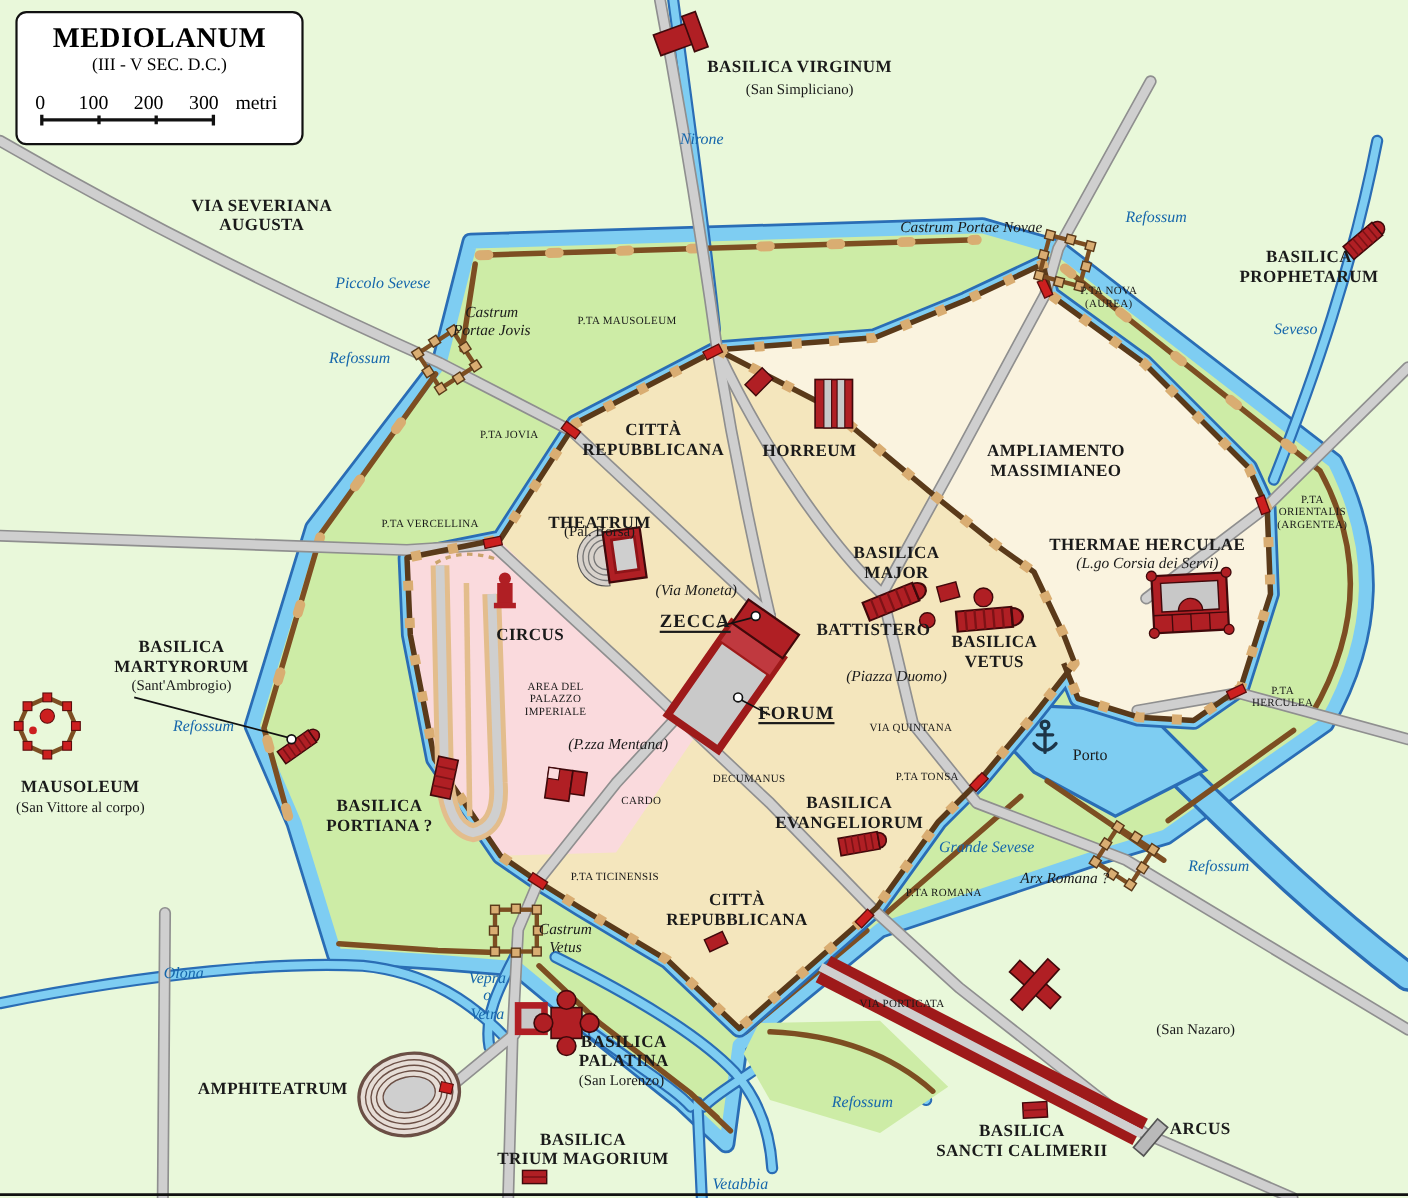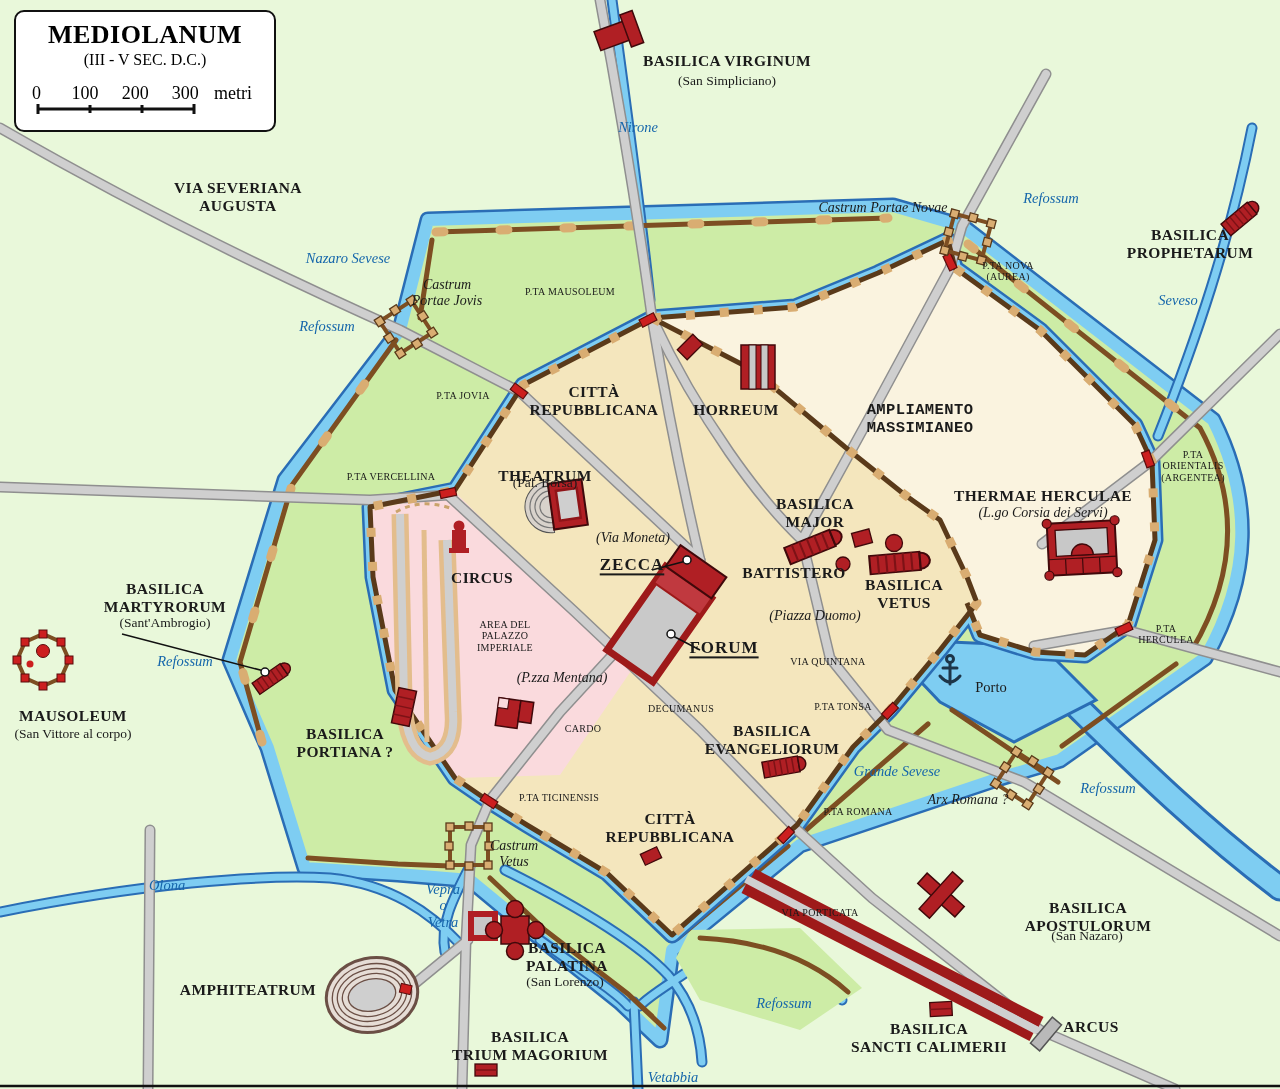--- a/index.html
+++ b/index.html
@@ -308,31 +308,31 @@
       <div class="lbl sub" style="left: 727px; top: 81px;">(San Simpliciano)</div>
       <div class="lbl water" style="left: 638px; top: 127px;">Nirone</div>
       <div class="lbl major" style="left: 238px; top: 196px;">VIA SEVERIANA
 AUGUSTA</div>
       <div class="lbl water" style="left: 1051px; top: 198px;">Refossum</div>
       <div class="lbl italic" style="left: 883px; top: 208px;">Castrum Portae Novae</div>
       <div class="lbl major" style="left: 1190px; top: 243px;">BASILICA
 PROPHETARUM</div>
       <div class="lbl minor" style="left: 1008px; top: 271px;">P.TA NOVA
 (AUREA)</div>
-      <div class="lbl water" style="left: 348px; top: 258px;">Nazaro Sevese</div>
+      <div class="lbl water" style="left: 348px; top: 258px;">Piccolo Sevese</div>
       <div class="lbl minor" style="left: 570px; top: 292px;">P.TA MAUSOLEUM</div>
       <div class="lbl italic" style="left: 447px; top: 293px;">Castrum
 Portae Jovis</div>
       <div class="lbl water" style="left: 1178px; top: 300px;">Seveso</div>
       <div class="lbl water" style="left: 327px; top: 326px;">Refossum</div>
       <div class="lbl minor" style="left: 463px; top: 396px;">P.TA JOVIA</div>
       <div class="lbl major" style="left: 594px; top: 400px;">CITTÀ
 REPUBBLICANA</div>
       <div class="lbl major" style="left: 736px; top: 410px;">HORREUM</div>
-      <div class="lbl major" style="left: 920px; top: 419px; font-family: Liberation Mono, monospace;">AMPLIAMENTO
+      <div class="lbl major" style="left: 960px; top: 419px;">AMPLIAMENTO
 MASSIMIANEO</div>
       <div class="lbl major" style="left: 545px; top: 466px; margin-top: 10px;">THEATRUM</div>
       <div class="lbl sub" style="left: 545px; top: 483px;">(Pal. Borsa)</div>
       <div class="lbl minor" style="left: 391px; top: 477px;">P.TA VERCELLINA</div>
       <div class="lbl minor" style="left: 1193px; top: 466px;">P.TA
 ORIENTALIS
 (ARGENTEA)</div>
       <div class="lbl major" style="left: 815px; top: 512px;">BASILICA
 MAJOR</div>
       <div class="lbl major" style="left: 1043px; top: 496px;">THERMAE HERCULAE</div>
@@ -373,21 +373,20 @@
       <div class="lbl major" style="left: 670px; top: 827px;">CITTÀ
 REPUBBLICANA</div>
       <div class="lbl minor" style="left: 858px; top: 812px;">P.TA ROMANA</div>
       <div class="lbl italic" style="left: 514px; top: 854px;">Castrum
 Vetus</div>
       <div class="lbl water" style="left: 167px; top: 885px;">Olona</div>
       <div class="lbl water" style="left: 443px; top: 906px;">Vepra
 o
 Vetra</div>
       <div class="lbl minor" style="left: 820px; top: 913px;">VIA PORTICATA</div>
-      <div class="lbl major" style="left: 1088px; top: 916px;">BASILICA APOSTULORUM</div>
       <div class="lbl sub" style="left: 1087px; top: 936px;">(San Nazaro)</div>
       <div class="lbl major" style="left: 567px; top: 956px;">BASILICA
 PALATINA</div>
       <div class="lbl sub" style="left: 565px; top: 982px;">(San Lorenzo)</div>
       <div class="lbl major" style="left: 248px; top: 990px;">AMPHITEATRUM</div>
       <div class="lbl water" style="left: 784px; top: 1003px;">Refossum</div>
       <div class="lbl major" style="left: 929px; top: 1037px;">BASILICA
 SANCTI CALIMERII</div>
       <div class="lbl major" style="left: 1091px; top: 1027px;">ARCUS</div>
       <div class="lbl major" style="left: 530px; top: 1045px;">BASILICA

